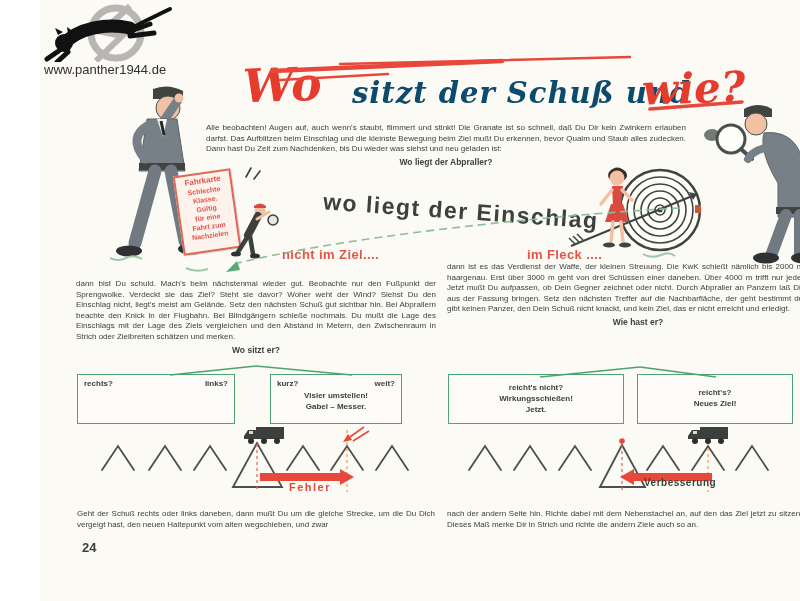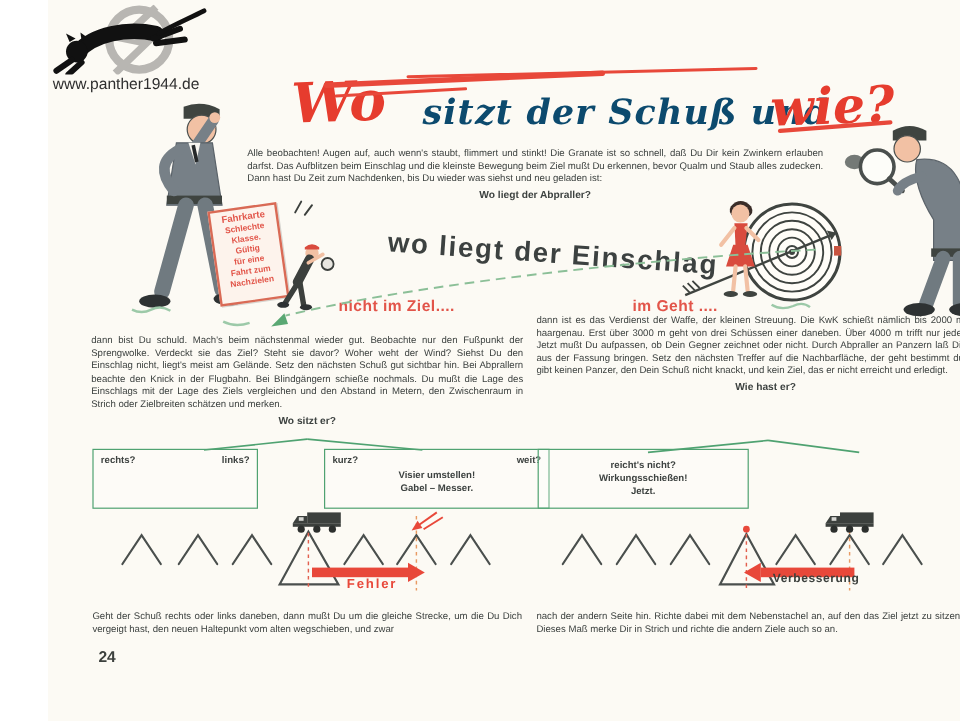--- a/index.html
+++ b/index.html
@@ -106,21 +106,21 @@
     <circle cx="47" cy="20" r="5" fill="#e8e6e0" stroke="#3c403d" stroke-width="1.5"></circle>
     <path d="M22,36 L12,52" stroke="#3c403d" stroke-width="4.5" stroke-linecap="round"></path>
     <path d="M24,36 L27,54" stroke="#3c403d" stroke-width="4.5" stroke-linecap="round"></path>
     <ellipse cx="10" cy="54" rx="5" ry="2.5" fill="#2e3233"></ellipse>
     <ellipse cx="29" cy="56" rx="5" ry="2.5" fill="#2e3233"></ellipse>
   </svg>
 
   <div class="abs arc-text" style="left:283px; top:199px;">wo liegt der Einschlag</div>
 
   <div class="abs red-label" style="left:242px; top:248px;">nicht im Ziel....</div>
-  <div class="abs red-label" style="left:487px; top:248px;">im Geht ....</div>
+  <div class="abs red-label" style="left:487px; top:248px;">im Fleck ....</div>
 
   <svg class="abs" style="left:525px; top:148px;" width="140" height="140" viewBox="0 0 140 140">
     <g>
       <circle cx="95" cy="62" r="40" fill="#fffdf8" stroke="#3f4440" stroke-width="2.5"></circle>
       <circle cx="95" cy="62" r="33" fill="none" stroke="#3f4440" stroke-width="1.6"></circle>
       <circle cx="95" cy="62" r="26" fill="none" stroke="#3f4440" stroke-width="1.6"></circle>
       <circle cx="95" cy="62" r="19" fill="none" stroke="#3f4440" stroke-width="1.6"></circle>
       <circle cx="95" cy="62" r="12" fill="none" stroke="#3f4440" stroke-width="1.6"></circle>
       <circle cx="95" cy="62" r="5" fill="none" stroke="#3f4440" stroke-width="1.6"></circle>
       <circle cx="95" cy="62" r="2.5" fill="#3f4440"></circle>
@@ -165,37 +165,43 @@
 
   <div class="abs" style="left:36px; top:279px; width:360px;">
     <div class="body-text">dann bist Du schuld. Mach's beim nächstenmal wieder gut. Beobachte nur den Fußpunkt der Sprengwolke. Verdeckt sie das Ziel? Steht sie davor? Woher weht der Wind? Siehst Du den Einschlag nicht, liegt's meist am Gelände. Setz den nächsten Schuß gut sichtbar hin. Bei Abprallern beachte den Knick in der Flugbahn. Bei Blindgängern schieße nochmals. Du mußt die Lage des Einschlags mit der Lage des Ziels vergleichen und den Abstand in Metern, den Zwischenraum in Strich oder Zielbreiten schätzen und merken.</div>
     <div class="q-line">Wo sitzt er?</div>
   </div>
   <div class="abs" style="left:407px; top:262px; width:382px;">
     <div class="body-text">dann ist es das Verdienst der Waffe, der kleinen Streuung. Die KwK schießt nämlich bis 2000 m immer haargenau. Erst über 3000 m geht von drei Schüssen einer daneben. Über 4000 m trifft nur jeder vierte. Jetzt mußt Du aufpassen, ob Dein Gegner zeichnet oder nicht. Durch Abpraller an Panzern laß Dich nicht aus der Fassung bringen. Setz den nächsten Treffer auf die Nachbarfläche, der geht bestimmt durch. Es gibt keinen Panzer, den Dein Schuß nicht knackt, und kein Ziel, das er nicht erreicht und erledigt.</div>
     <div class="q-line">Wie hast er?</div>
   </div>
 
-  <div class="green-box" style="left:37px; width:138px;">
+  <div class="green-box" style="left:37px; width:158px;">
     <span class="corner left">rechts?</span>
     <span class="corner right">links?</span>
   </div>
-  <div class="green-box" style="left:230px; width:188px;">
+  <div class="green-box" style="left:230px; width:132px;">
     <span class="corner left">kurz?</span>
     <span class="corner right">weit?</span>
     <div class="box-center" style="top:15px;">
       <div>Visier umstellen!</div>
       <div>Gabel – Messer.</div>
     </div>
   </div>
   <div class="green-box" style="left:408px; width:176px;">
     <div class="box-center" style="top:7px;">
       <div>reicht's nicht?</div>
       <div>Wirkungsschießen!</div>
       <div>Jetzt.</div>
+    </div>
+  </div>
+  <div class="green-box" style="left:597px; width:156px;">
+    <div class="box-center" style="top:12px;">
+      <div>reicht's?</div>
+      <div>Neues Ziel!</div>
     </div>
   </div>
 
   <svg class="abs" style="left:30px; top:425px;" width="370" height="80" viewBox="30 425 370 80">
     <g stroke="#4a4f4d" stroke-width="1.8" fill="none" stroke-linecap="round">
       <path d="M62,470 L78,446 L94,470"></path>
         <path d="M109,470 L125,446 L141,470"></path>
         <path d="M154,470 L170,446 L186,470"></path>
       <path d="M247,470 L263,446 L279,470"></path>
         <path d="M291,470 L307,446 L323,470"></path>

